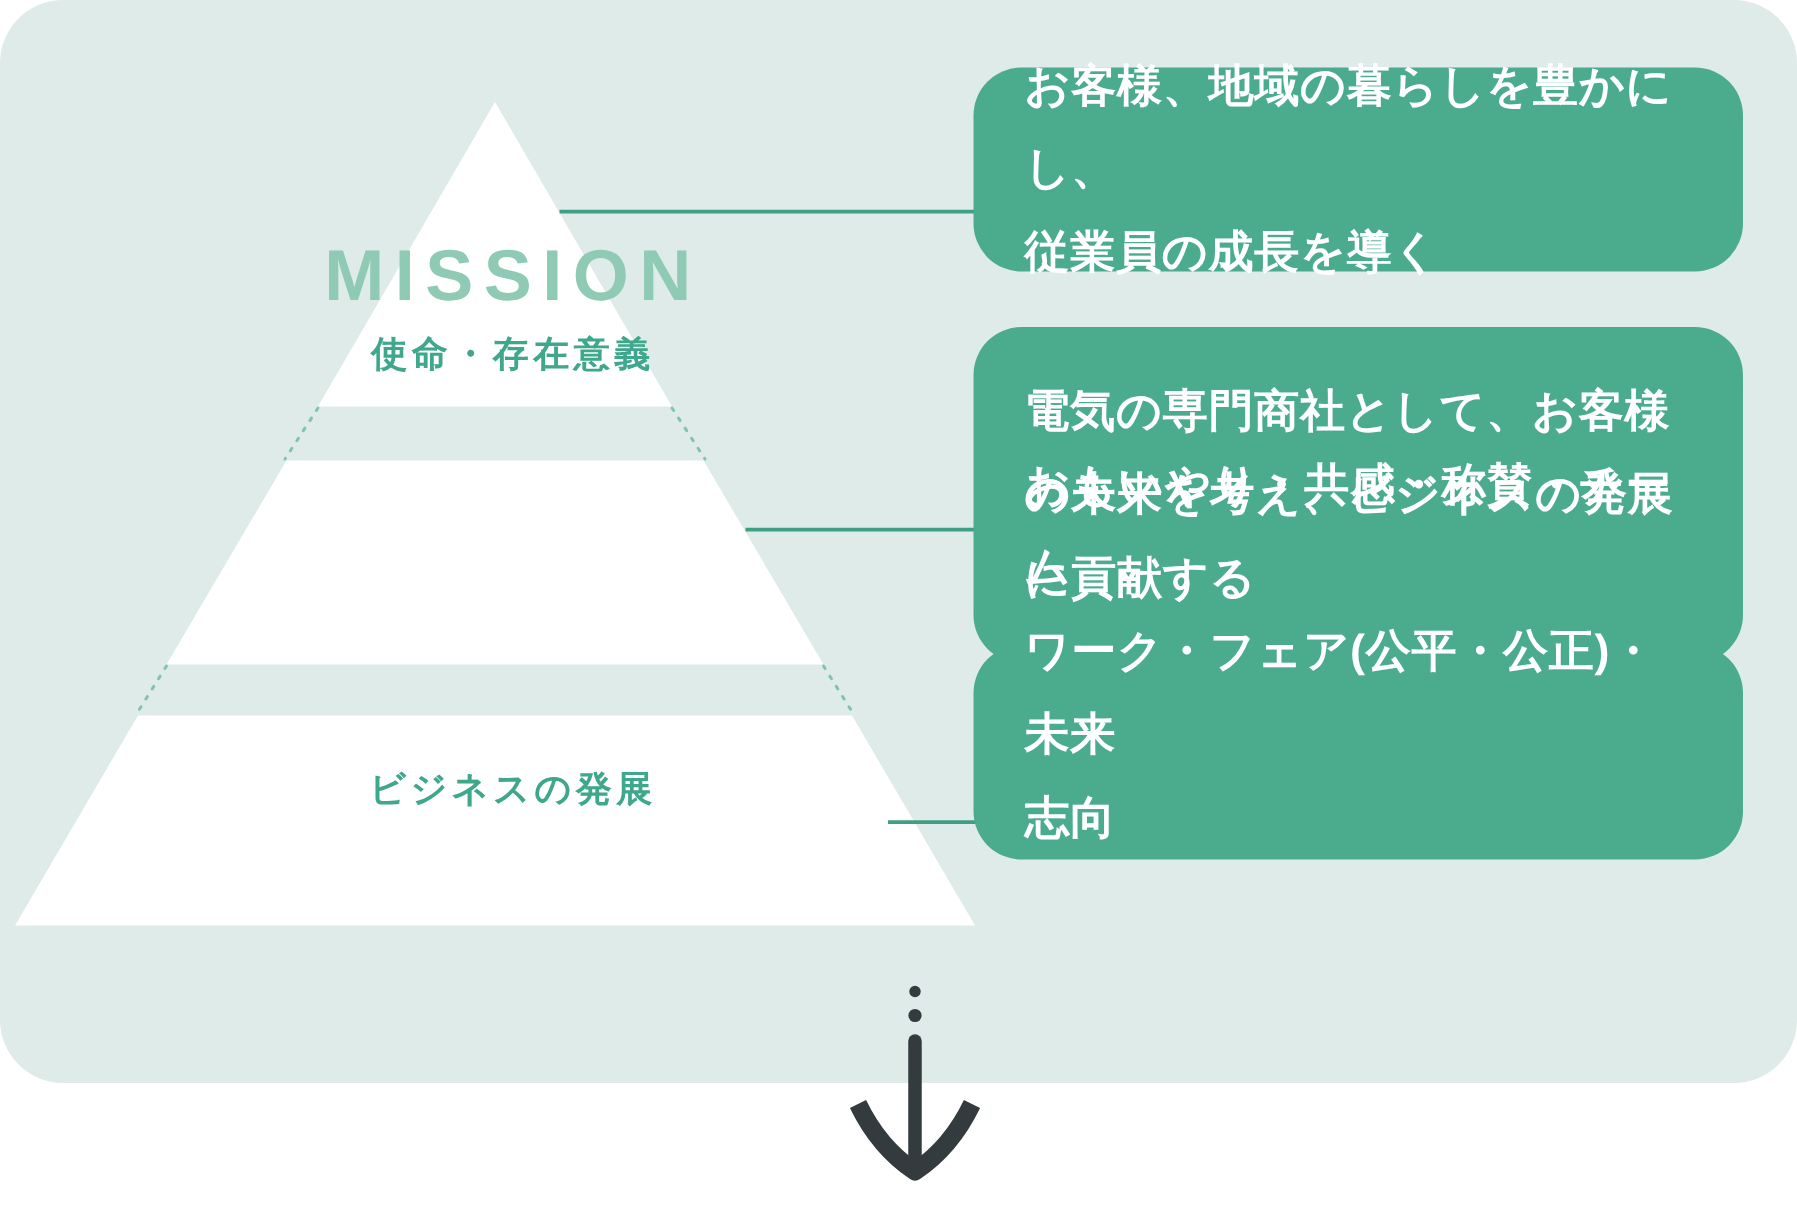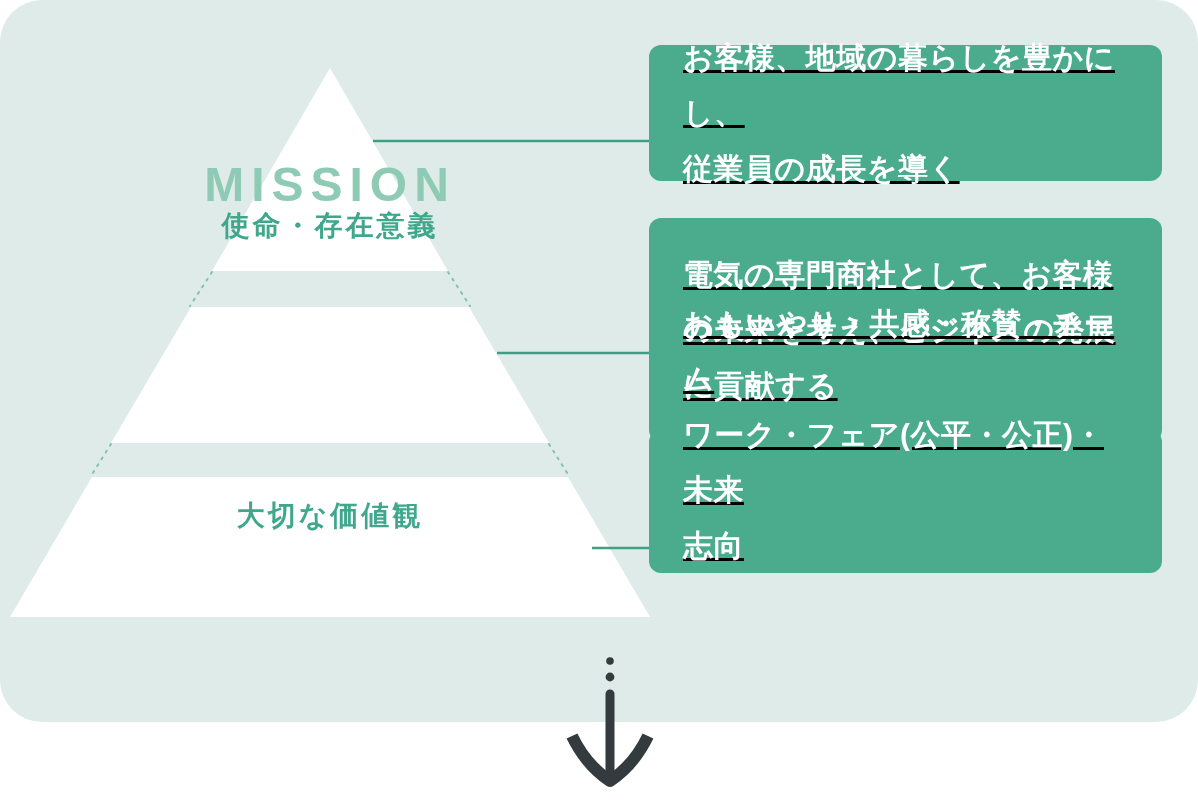--- a/index.html
+++ b/index.html
@@ -43,56 +43,55 @@
     fill: none;
   }
   .arrow-stroke {
     stroke: var(--arrow-dark, #333B3E);
     fill: none;
   }
   .arrow-fill { fill: var(--arrow-dark, #333B3E); }
 
   .tier-label {
     position: absolute;
-    left: 130px;
+    left: 142px;
     width: 400px;
     text-align: center;
     z-index: 2;
   }
   .tier-heading {
     font-size: 48px;
     font-weight: 700;
     letter-spacing: 7px;
     line-height: 50px;
     color: var(--heading-teal, #8FCBB4);
   }
   .tier-subheading {
-    margin-top: 1px;
-    font-size: 28px;
+    margin-top: 12px;
+    font-size: 24px;
     font-weight: 700;
     letter-spacing: 3px;
     line-height: 30px;
     color: var(--subtitle-green, #3EA78C);
   }
   .label-mission { top: 160px; }
   .label-vision  { top: 330px; }
   .label-value   { top: 500px; }
 
   .desc-box {
     position: absolute;
     left: 649px;
     width: 513px;
     box-sizing: border-box;
     background: var(--box-green, #4BAB8D);
-    border-radius: 12px;
+    border-radius: 32px;
     display: flex;
     align-items: center;
     padding: 0 34px;
     z-index: 2;
-    text-decoration: underline;
   }
   .desc-box p {
     margin: 0;
     font-size: 30px;
     font-weight: 700;
     line-height: 1.85;
     letter-spacing: 0.5px;
     color: var(--box-text, #ffffff);
     white-space: pre-line;
   }
@@ -132,21 +131,21 @@
     </g>
   </svg>
 
   <div class="tier-label label-mission">
     <div class="tier-heading">MISSION</div>
     <div class="tier-subheading">使命・存在意義</div>
   </div>
   <div class="tier-label label-vision">
   </div>
   <div class="tier-label label-value">
-    <div class="tier-subheading">大切な価値観</div>
+    <div class="tier-subheading">ビジネスの発展</div>
   </div>
 
   <div class="desc-box box-mission">
     <p>お客様、地域の暮らしを豊かにし、
 従業員の成長を導く</p>
   </div>
   <div class="desc-box box-vision">
     <p>電気の専門商社として、お客様
 の未来を考え、ビジネスの発展
 に貢献する</p>

